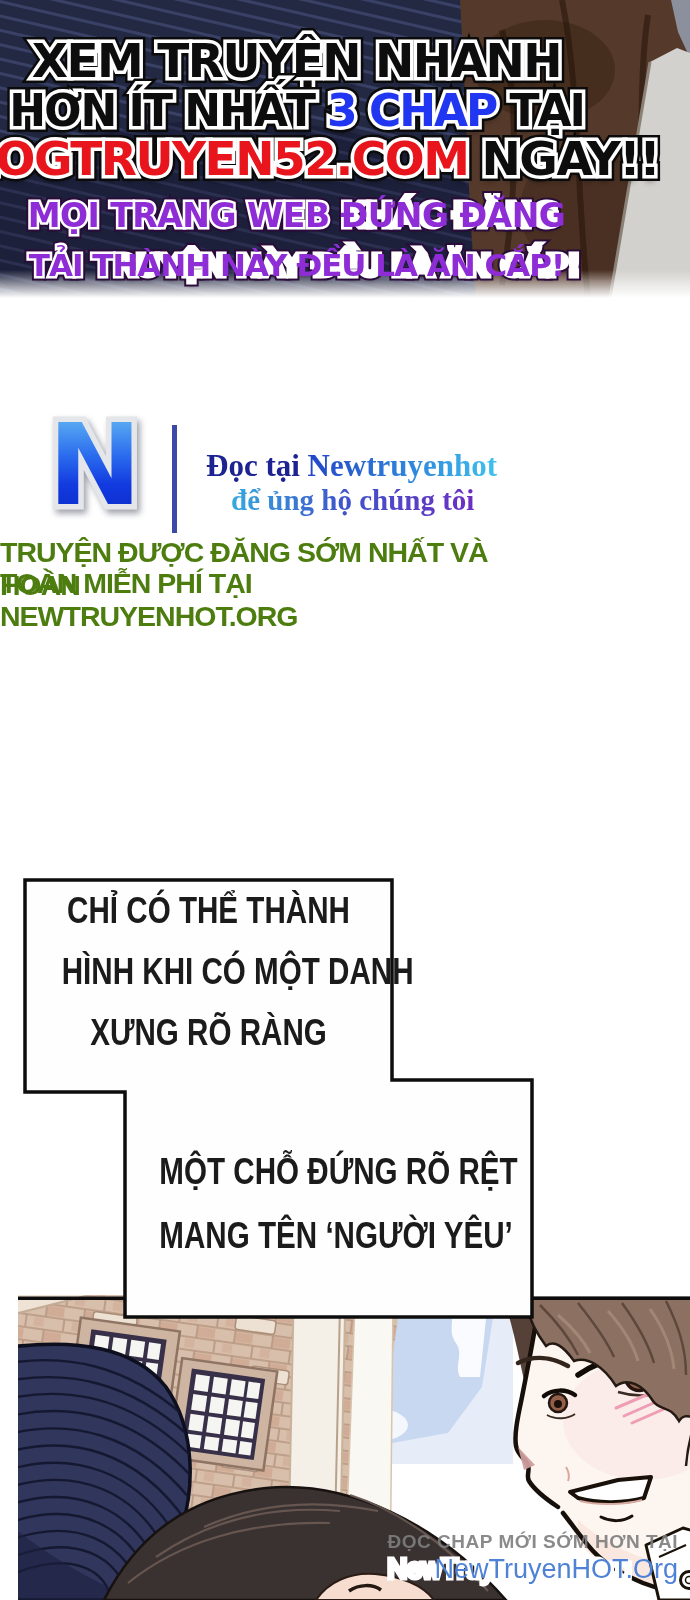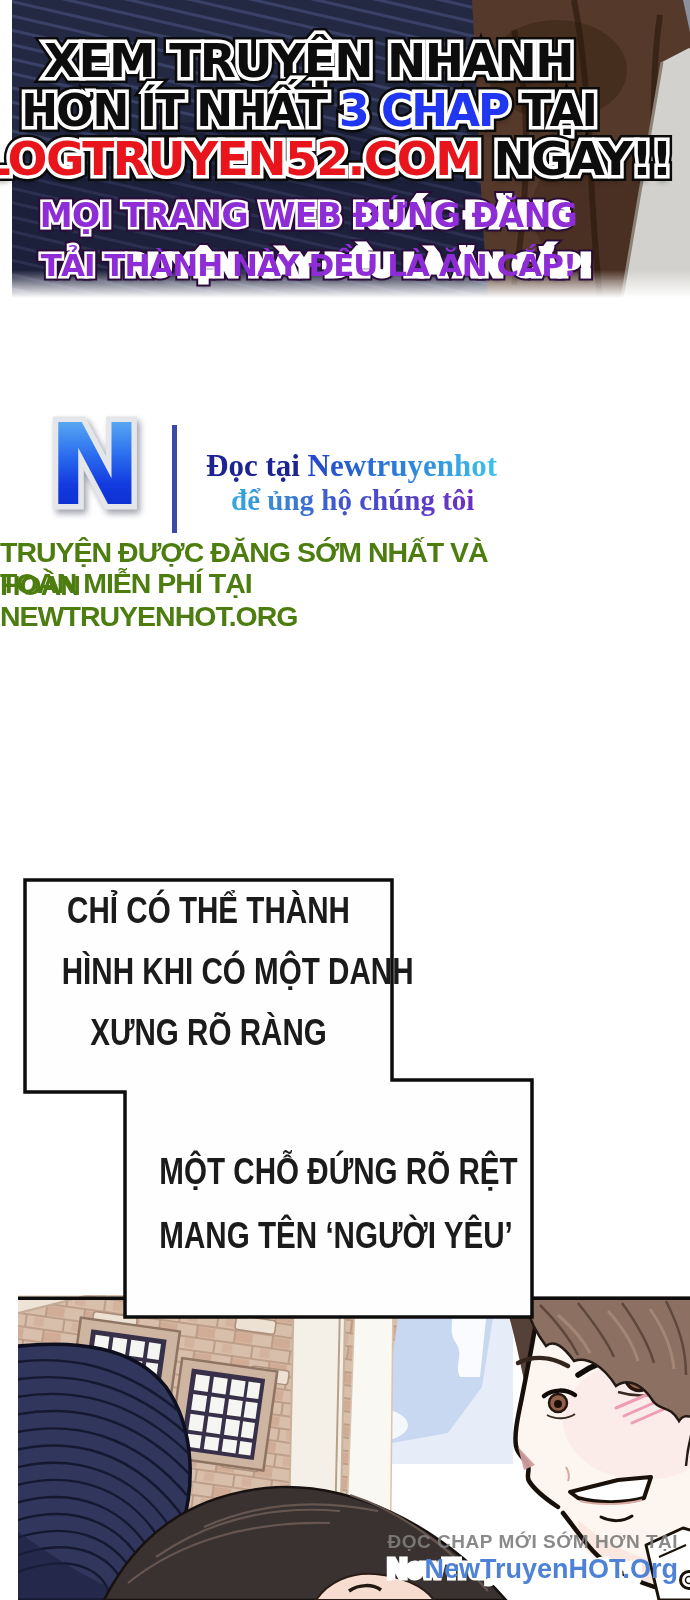--- a/index.html
+++ b/index.html
@@ -1,21 +1,21 @@
 <!DOCTYPE html>
 <html><head>
 <meta charset="utf-8">
 <style>
   html,body{margin:0;padding:0;background:#ffffff;}
   .page{position:relative;width:690px;height:1600px;overflow:hidden;background:#fff;
         font-family:"Liberation Sans","DejaVu Sans",sans-serif;}
   svg{display:block;}
 
   
-  .banner{position:absolute;left:12px;top:0;width:593px;height:298px;z-index:1;}
+  .banner{position:absolute;left:0;top:0;width:593px;height:298px;z-index:1;}
   .banner-bg{position:absolute;left:0;top:0;width:690px;height:298px;}
   .b-line{position:absolute;left:0;right:0;display:flex;justify-content:center;gap:13px;
           font-family:"DejaVu Sans","Liberation Sans",sans-serif;font-weight:bold;white-space:pre;}
   .l1{top:33px;font-size:47px;letter-spacing:-1.5px;}
   .l2{top:85px;font-size:44px;letter-spacing:-2px;}
   .l3{top:131px;font-size:47px;letter-spacing:-1.5px;}
   .l4{top:196px;font-size:33px;letter-spacing:-.5px;}
   .l5{top:247px;font-size:31px;letter-spacing:-1px;}
   .st{position:relative;z-index:0;display:inline-block;color:var(--f,#0d0d0d);}
   .st::before,.st::after{content:attr(data-text);position:absolute;left:0;top:0;white-space:pre;}
@@ -45,21 +45,21 @@
       -webkit-background-clip:text;background-clip:text;color:transparent;}
   .caps{position:absolute;left:0;width:556px;text-align:left;font-weight:bold;
         color:#4d7c0f;font-size:28.5px;letter-spacing:-1px;}
   .c1{top:136px;}
   .c2{top:167px;}
 
   
   .panel{position:absolute;left:0;top:1295px;width:690px;height:305px;z-index:1;padding-left:18px;}
   .wm{position:absolute;top:236px;right:30px;text-align:right;z-index:2;}
   .wm1{font-weight:bold;font-size:19px;color:rgba(125,125,125,.9);letter-spacing:.5px;}
-  .wm2{position:relative;z-index:0;margin-top:1px;font-weight:bold;font-size:27px;color:#4d82d6;}
+  .wm2{position:relative;z-index:0;margin-top:1px;font-weight:normal;font-size:27px;color:#4d82d6;}
   .wm2::before{content:attr(data-text);position:absolute;left:0;top:0;z-index:-1;
                color:#fff;-webkit-text-stroke:5px #fff;}
 
   
   .bubbles{position:absolute;left:0;top:875px;z-index:2;}
   .bubble-text{position:absolute;text-align:center;font-weight:bold;color:#1b1b1b;z-index:3;
                font-family:"Liberation Sans","DejaVu Sans",sans-serif;}
   .bt1{left:25px;top:880px;width:367px;font-size:37px;line-height:61px;}
   .bt2{left:125px;top:1080px;width:343px;padding-top:60px;font-size:37px;line-height:64px;}
   .bl{transform:scaleX(.8);transform-origin:50% 50%;white-space:nowrap;}

